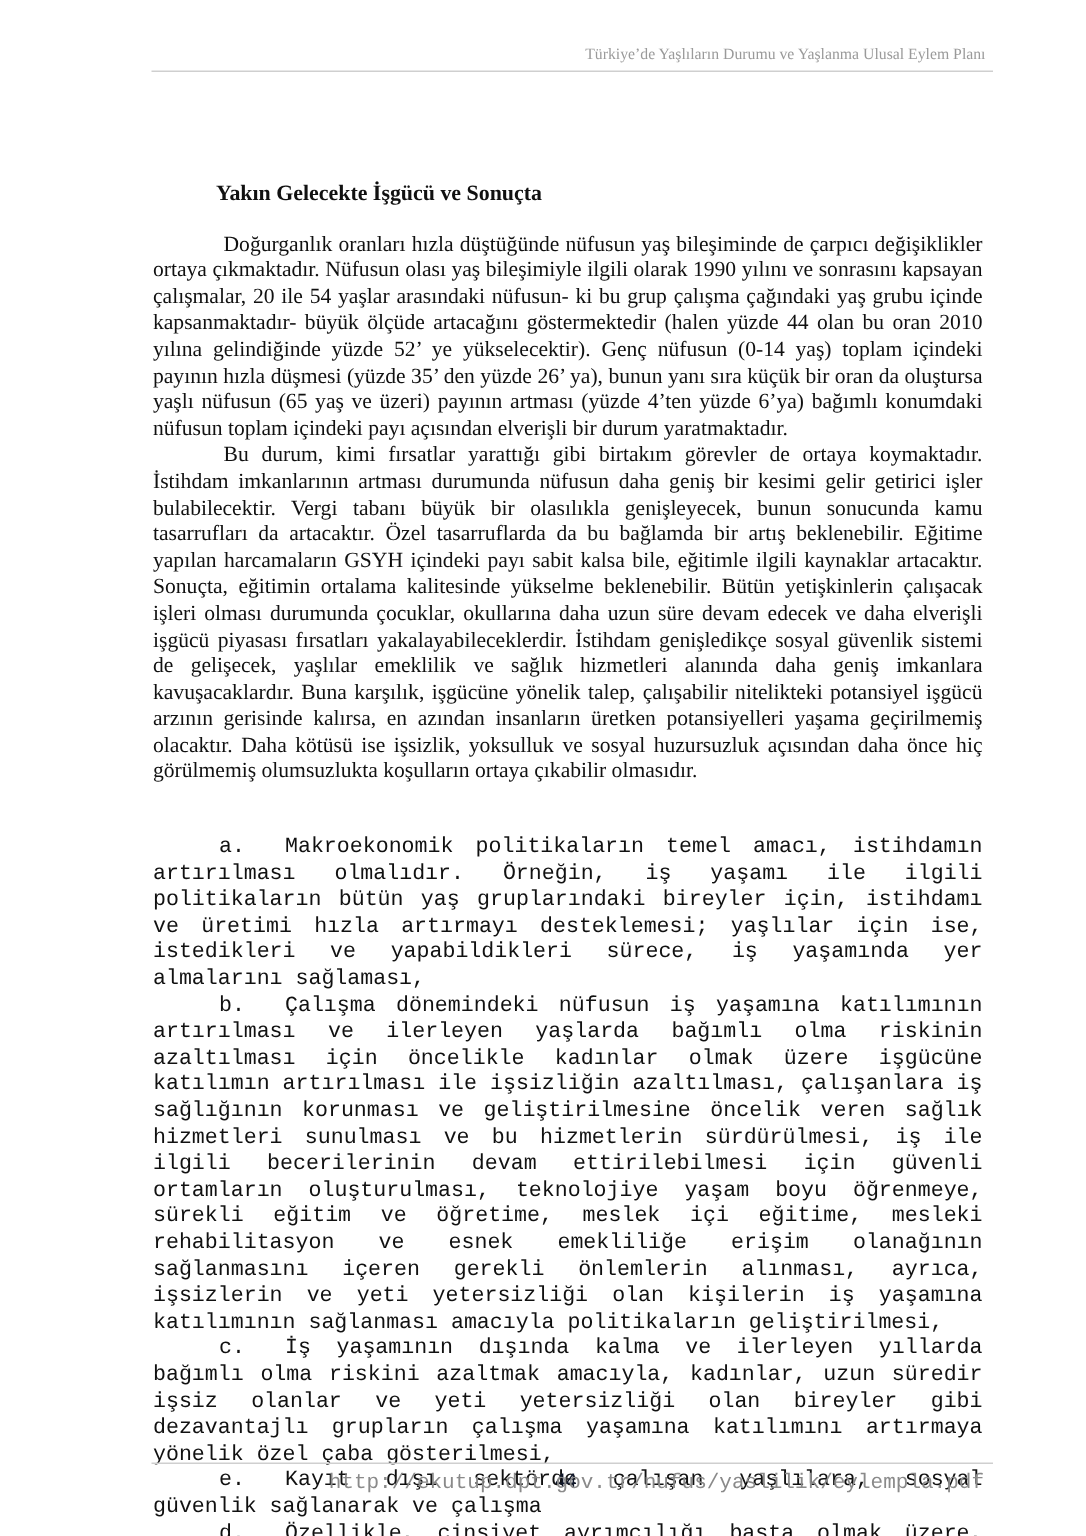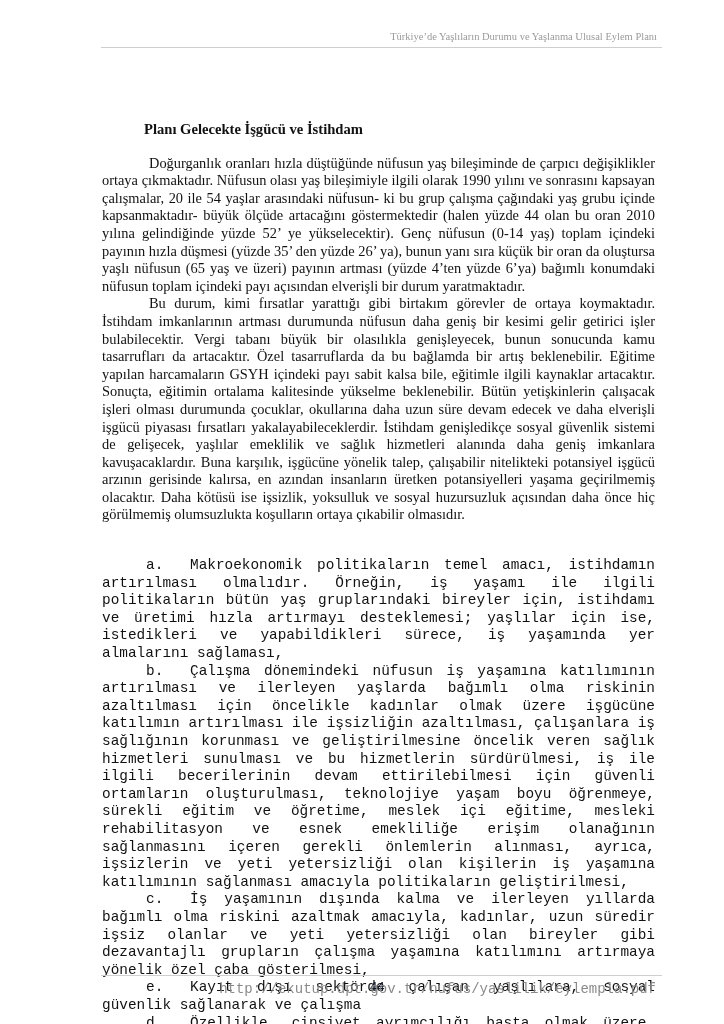--- a/index.html
+++ b/index.html
@@ -39,21 +39,21 @@
 </head>
 <body>
 
 <div class="page">
 
   <div class="running-header">Türkiye’de Yaşlıların Durumu ve Yaşlanma Ulusal Eylem Planı</div>
   <div class="header-rule"></div>
 
   <div class="content">
 
-    <h2 class="section-title">Planı Gelecekte İşgücü ve İstihdam</h2>
+    <h2 class="section-title">Yakın Gelecekte İşgücü ve Sonuçta</h2>
     <div class="gap-title"></div>
 
     <p class="indent2">Doğurganlık oranları hızla düştüğünde nüfusun yaş bileşiminde de çarpıcı değişiklikler ortaya çıkmaktadır. Nüfusun olası yaş bileşimiyle ilgili olarak 1990 yılını ve sonrasını kapsayan çalışmalar, 20 ile 54 yaşlar arasındaki nüfusun- ki bu grup çalışma çağındaki yaş grubu içinde kapsanmaktadır- büyük ölçüde artacağını göstermektedir (halen yüzde 44 olan bu oran 2010 yılına gelindiğinde yüzde 52’ ye yükselecektir). Genç nüfusun (0-14 yaş) toplam içindeki payının hızla düşmesi (yüzde 35’ den yüzde 26’ ya), bunun yanı sıra küçük bir oran da oluştursa yaşlı nüfusun (65 yaş ve üzeri) payının artması (yüzde 4’ten yüzde 6’ya) bağımlı konumdaki nüfusun toplam içindeki payı açısından elverişli bir durum yaratmaktadır.</p>
     <p class="indent2">Bu durum, kimi fırsatlar yarattığı gibi birtakım görevler de ortaya koymaktadır. İstihdam imkanlarının artması durumunda nüfusun daha geniş bir kesimi gelir getirici işler bulabilecektir. Vergi tabanı büyük bir olasılıkla genişleyecek, bunun sonucunda kamu tasarrufları da artacaktır. Özel tasarruflarda da bu bağlamda bir artış beklenebilir. Eğitime yapılan harcamaların GSYH içindeki payı sabit kalsa bile, eğitimle ilgili kaynaklar artacaktır. Sonuçta, eğitimin ortalama kalitesinde yükselme beklenebilir. Bütün yetişkinlerin çalışacak işleri olması durumunda çocuklar, okullarına daha uzun süre devam edecek ve daha elverişli işgücü piyasası fırsatları yakalayabileceklerdir. İstihdam genişledikçe sosyal güvenlik sistemi de gelişecek, yaşlılar emeklilik ve sağlık hizmetleri alanında daha geniş imkanlara kavuşacaklardır. Buna karşılık, işgücüne yönelik talep, çalışabilir nitelikteki potansiyel işgücü arzının gerisinde kalırsa, en azından insanların üretken potansiyelleri yaşama geçirilmemiş olacaktır. Daha kötüsü ise işsizlik, yoksulluk ve sosyal huzursuzluk açısından daha önce hiç görülmemiş olumsuzlukta koşulların ortaya çıkabilir olmasıdır.</p>
 
     <div class="section-gap"></div>
     <div class="gap-title"></div>
 
     <p class="list-item"><span class="marker">a.</span><span>Makroekonomik politikaların temel amacı, istihdamın artırılması olmalıdır. Örneğin, iş yaşamı ile ilgili politikaların bütün yaş gruplarındaki bireyler için, istihdamı ve üretimi hızla artırmayı desteklemesi; yaşlılar için ise, istedikleri ve yapabildikleri sürece, iş yaşamında yer almalarını sağlaması,</span></p>
     <p class="list-item"><span class="marker">b.</span><span>Çalışma dönemindeki nüfusun iş yaşamına katılımının artırılması ve ilerleyen yaşlarda bağımlı olma riskinin azaltılması için öncelikle kadınlar olmak üzere işgücüne katılımın artırılması ile işsizliğin azaltılması, çalışanlara iş sağlığının korunması ve geliştirilmesine öncelik veren sağlık hizmetleri sunulması ve bu hizmetlerin sürdürülmesi, iş ile ilgili becerilerinin devam ettirilebilmesi için güvenli ortamların oluşturulması, teknolojiye yaşam boyu öğrenmeye, sürekli eğitim ve öğretime, meslek içi eğitime, mesleki rehabilitasyon ve esnek emekliliğe erişim olanağının sağlanmasını içeren gerekli önlemlerin alınması, ayrıca, işsizlerin ve yeti yetersizliği olan kişilerin iş yaşamına katılımının sağlanması amacıyla politikaların geliştirilmesi,</span></p>

